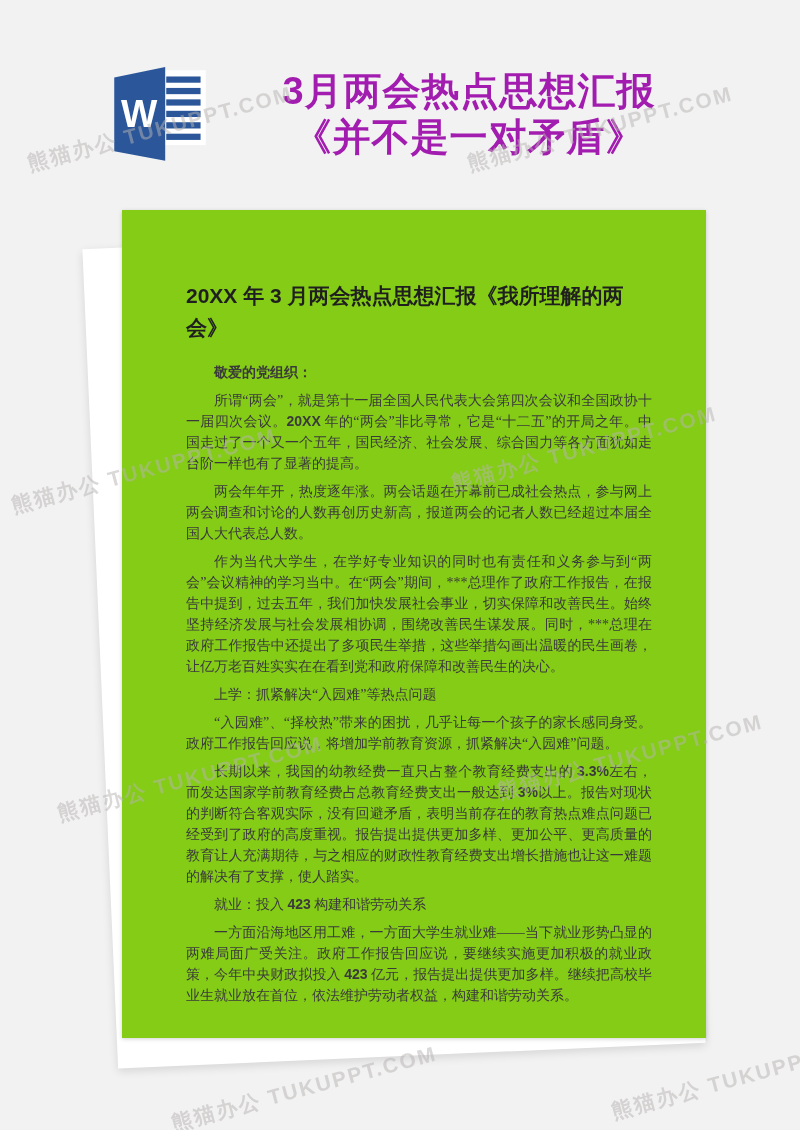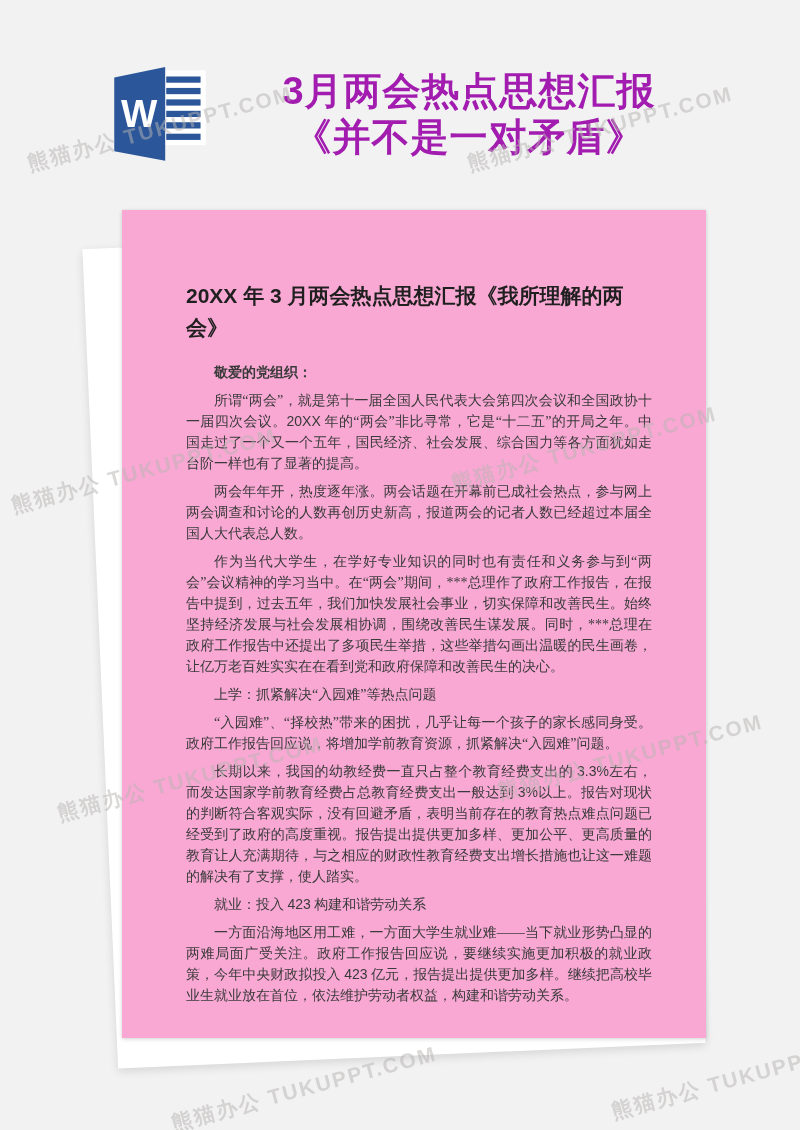--- a/index.html
+++ b/index.html
@@ -14,36 +14,36 @@
   .header-title{
     width:470px;margin-left:22px;margin-top:4px;text-align:center;
     font-weight:bold;font-size:38px;line-height:46px;letter-spacing:1px;
   }
   
   .page-back{
     position:absolute;left:100px;top:236px;width:588px;height:820px;background:#ffffff;
     transform:rotate(-2.5deg);box-shadow:0 3px 10px rgba(0,0,0,0.12);z-index:1;
   }
   .page-front{
-    position:absolute;left:122px;top:210px;width:584px;height:828px;background:#f9a8d4;
+    position:absolute;left:122px;top:210px;width:584px;height:828px;background:#84cc16;
     box-shadow:0 1px 4px rgba(0,0,0,0.18);z-index:2;
   }
   .page-inner{padding:70px 54px 0 64px;}
   .doc-title{
     margin:0 0 18px 0;font-size:21px;line-height:32px;font-weight:bold;color:#1f1f1f;
     font-family:"Liberation Sans",sans-serif;
   }
   .block{
     margin:0 0 7px 0;font-size:14px;line-height:21px;color:#3a3a3a;
     text-align:justify;text-indent:2em;
     font-family:"Liberation Serif","DejaVu Serif",serif;
   }
   .block.salutation{margin-bottom:7px;font-weight:bold;}
   .block.heading{margin-top:2px;margin-bottom:7px;}
-  .num{font-family:"Liberation Sans",sans-serif;font-weight:normal;}
+  .num{font-family:"Liberation Sans",sans-serif;font-weight:bold;}
   
   .watermark{
     position:absolute;z-index:60;white-space:nowrap;pointer-events:none;
     transform:rotate(-15deg);transform-origin:left center;
     font-size:21px;font-weight:bold;letter-spacing:2px;
     color:rgba(184,180,177,0.50);
     font-family:"Liberation Sans",sans-serif;
   }
   .w1{left:28px;top:150px;}
   .w2{left:468px;top:150px;}

